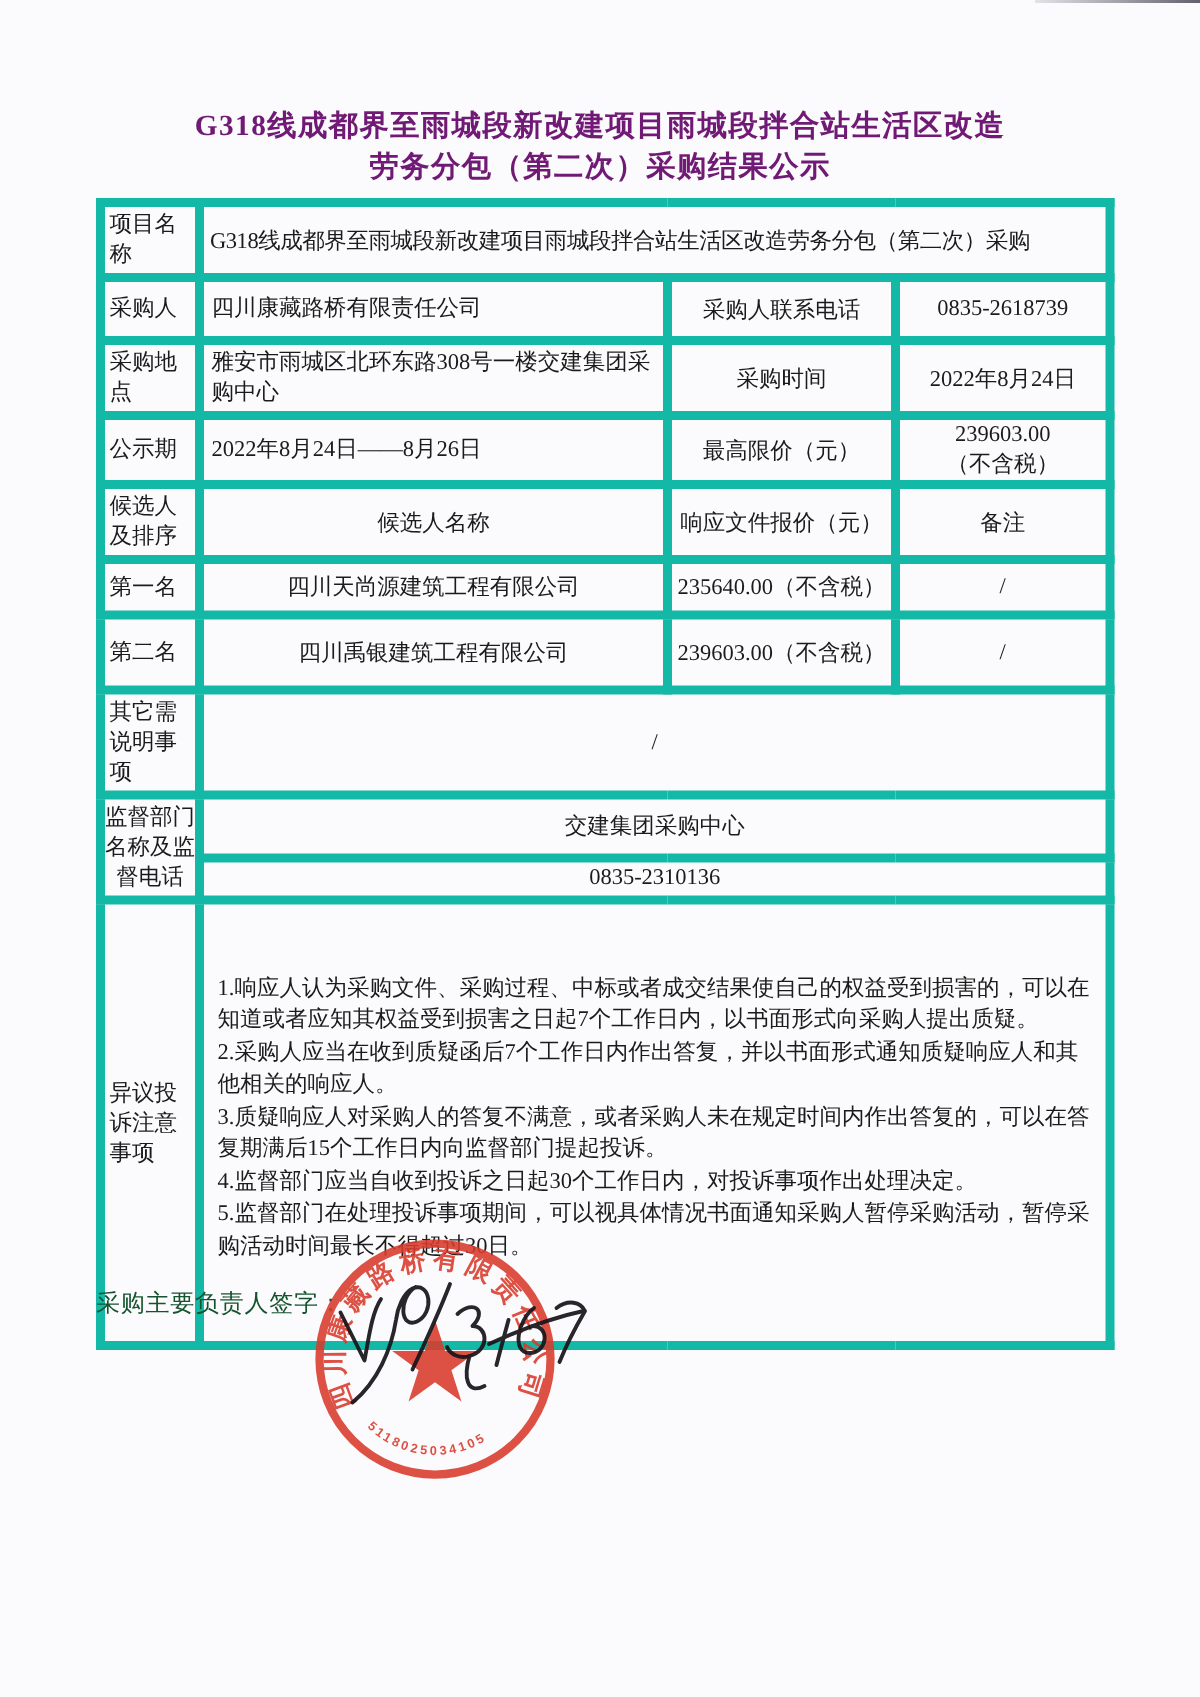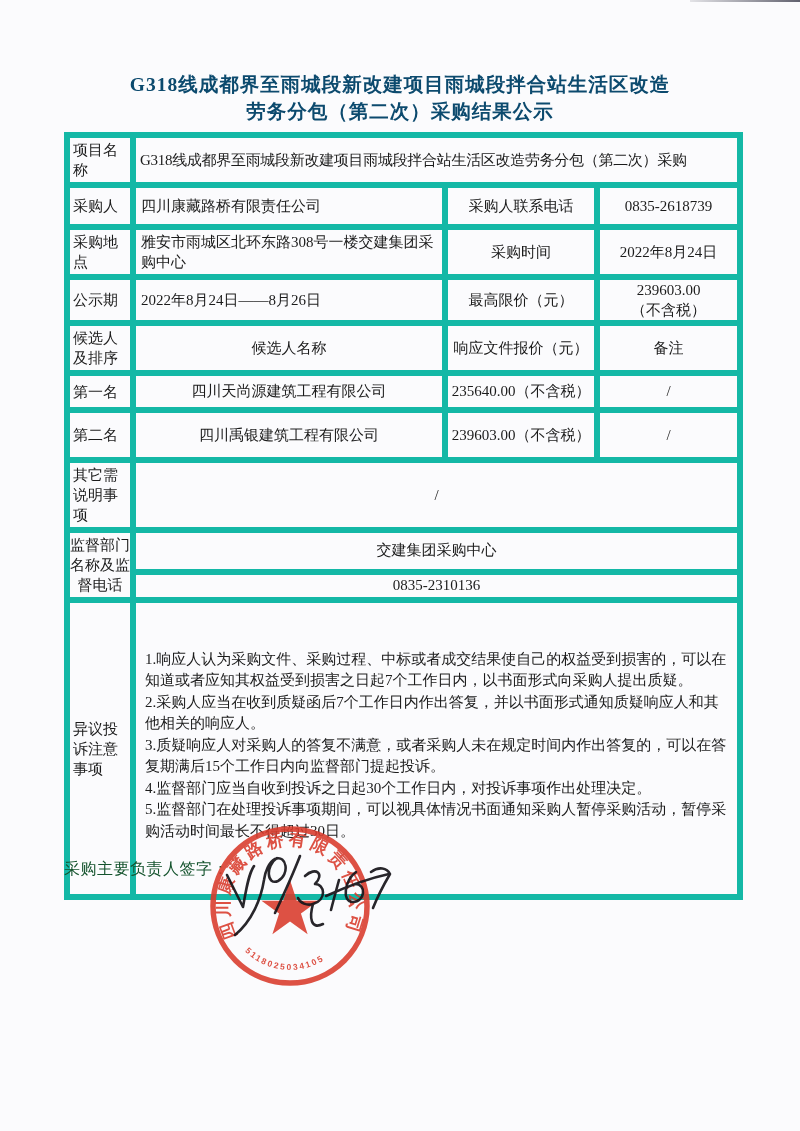--- a/index.html
+++ b/index.html
@@ -17,21 +17,21 @@
     position:absolute; top:0; right:0;
     width:110px; height:2px;
     background:linear-gradient(to right, rgba(90,90,105,0.15), rgba(70,70,85,0.85));
   }
   .doc-title {
     position:absolute; top:71px; left:0;
     width:100%;
     text-align:center;
     font-size:19.5px; font-weight:700;
     line-height:27px; letter-spacing:1px;
-    color:#0c4a6e;
+    color:#701a75;
   }
   table.main {
     position:absolute; left:64px; top:132px;
     width:673px;
     border-collapse:collapse;
     table-layout:fixed;
   }
   table.main td {
     border:6px solid #14b8a6;
     font-size:15px;

